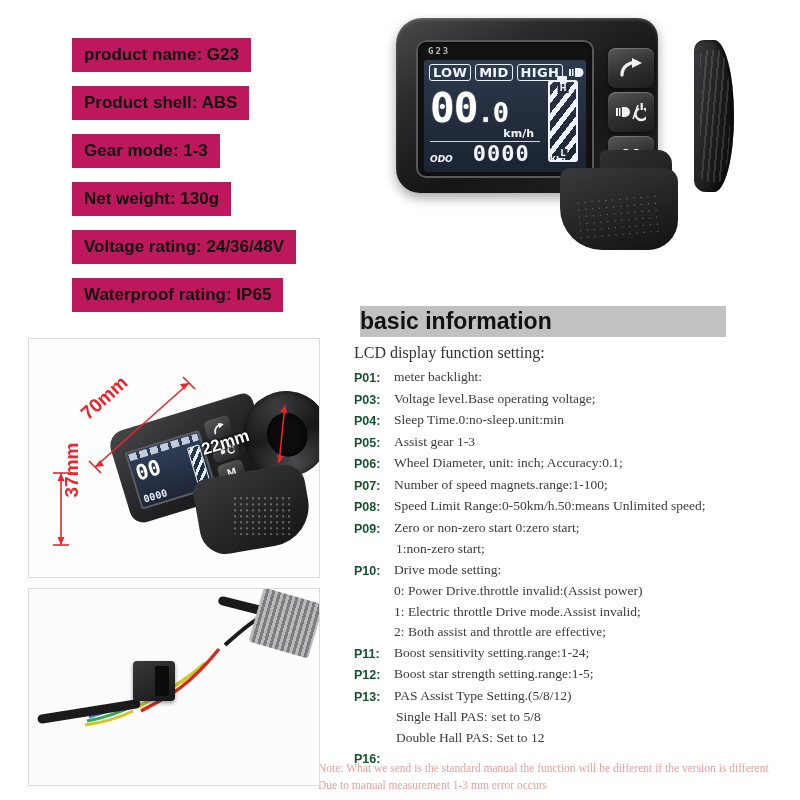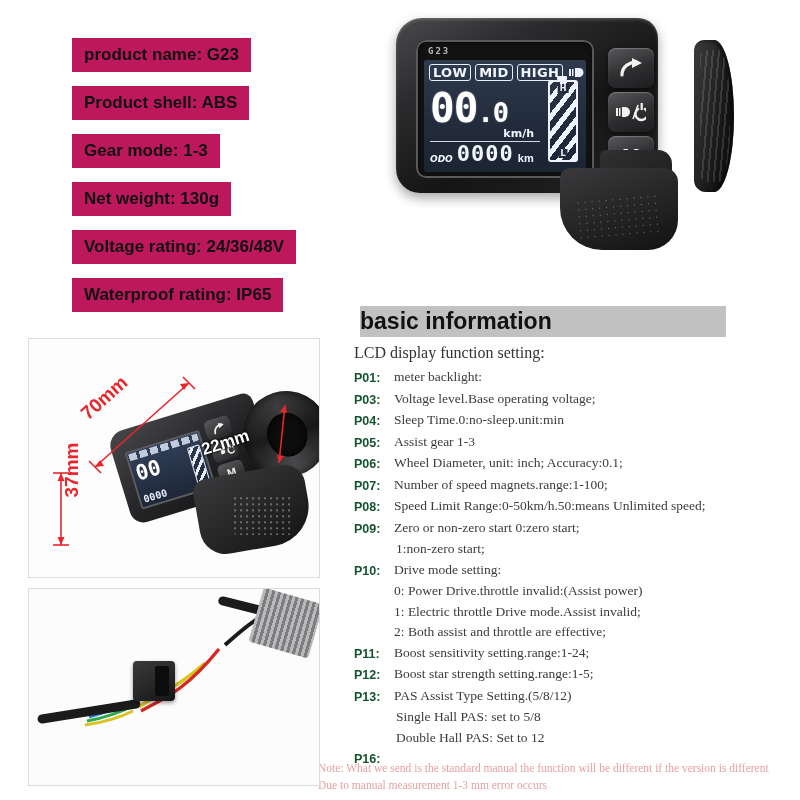--- a/index.html
+++ b/index.html
@@ -52,21 +52,21 @@
     font-family:"DejaVu Sans Mono",monospace;font-weight:bold;
     font-size:41px;letter-spacing:-1px;line-height:52px;
     color:#ffffff;text-shadow:0 0 2px rgba(255,255,255,.35);
   }
   .speed-dec{font-size:27px;}
   .speed-unit{
     position:absolute;right:2px;bottom:-2px;font-size:11px;font-weight:bold;
     font-family:"DejaVu Sans",sans-serif;
   }
   .odo-line{position:absolute;left:6px;bottom:8px;width:110px;border-top:1.5px solid #cfd8ea;padding-top:2px;}
-  .odo-row{display:flex;align-items:flex-end;gap:4px;}
+  .odo-row{display:flex;align-items:flex-end;gap:20px;}
   .odo-lbl{font-size:9px;font-weight:bold;font-family:"DejaVu Sans",sans-serif;font-style:italic;}
   .odo-val{font-family:"DejaVu Sans Mono",monospace;font-weight:bold;font-size:22px;line-height:20px;letter-spacing:1px;}
   .odo-unit{font-size:11px;font-weight:bold;}
   .batt{
     position:absolute;right:8px;top:20px;width:26px;height:78px;
     border:2px solid #eef3ff;border-radius:3px;
     background:repeating-linear-gradient(-52deg,#eef3ff 0 5px,transparent 5px 11px);
   }
   .batt:before{
     content:"";position:absolute;left:7px;top:-6px;width:10px;height:4px;background:#eef3ff;border-radius:1px;

